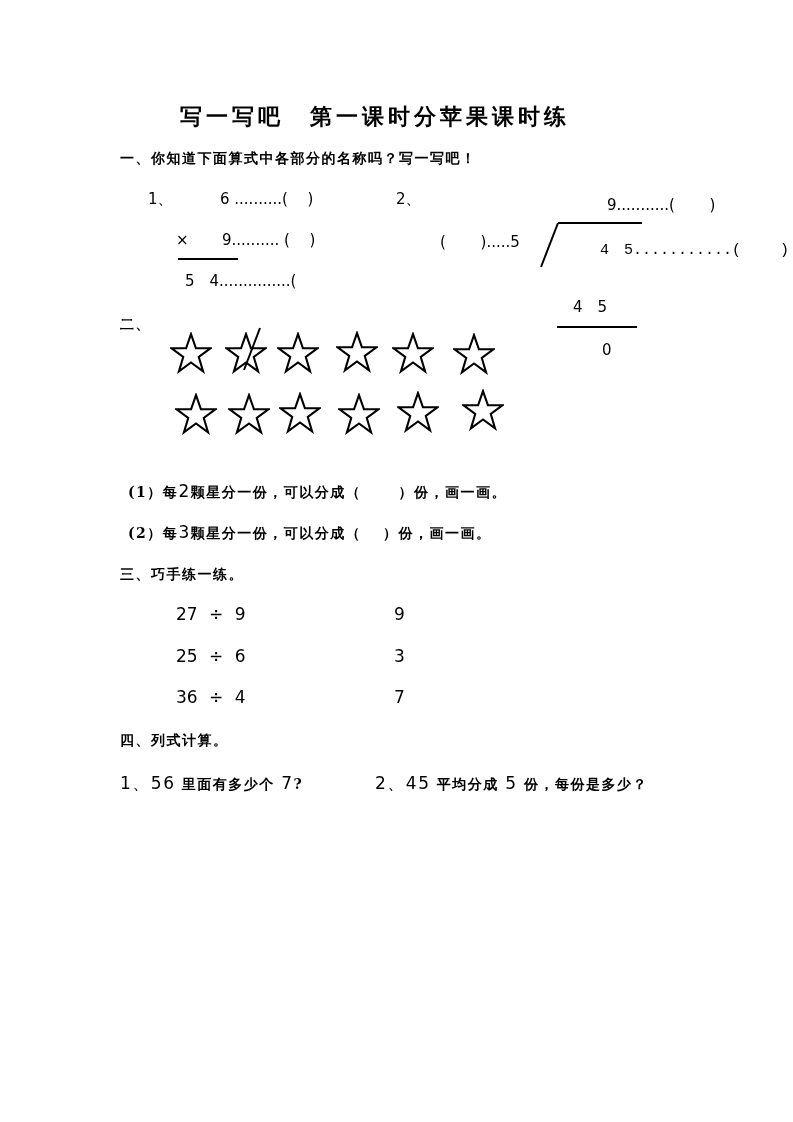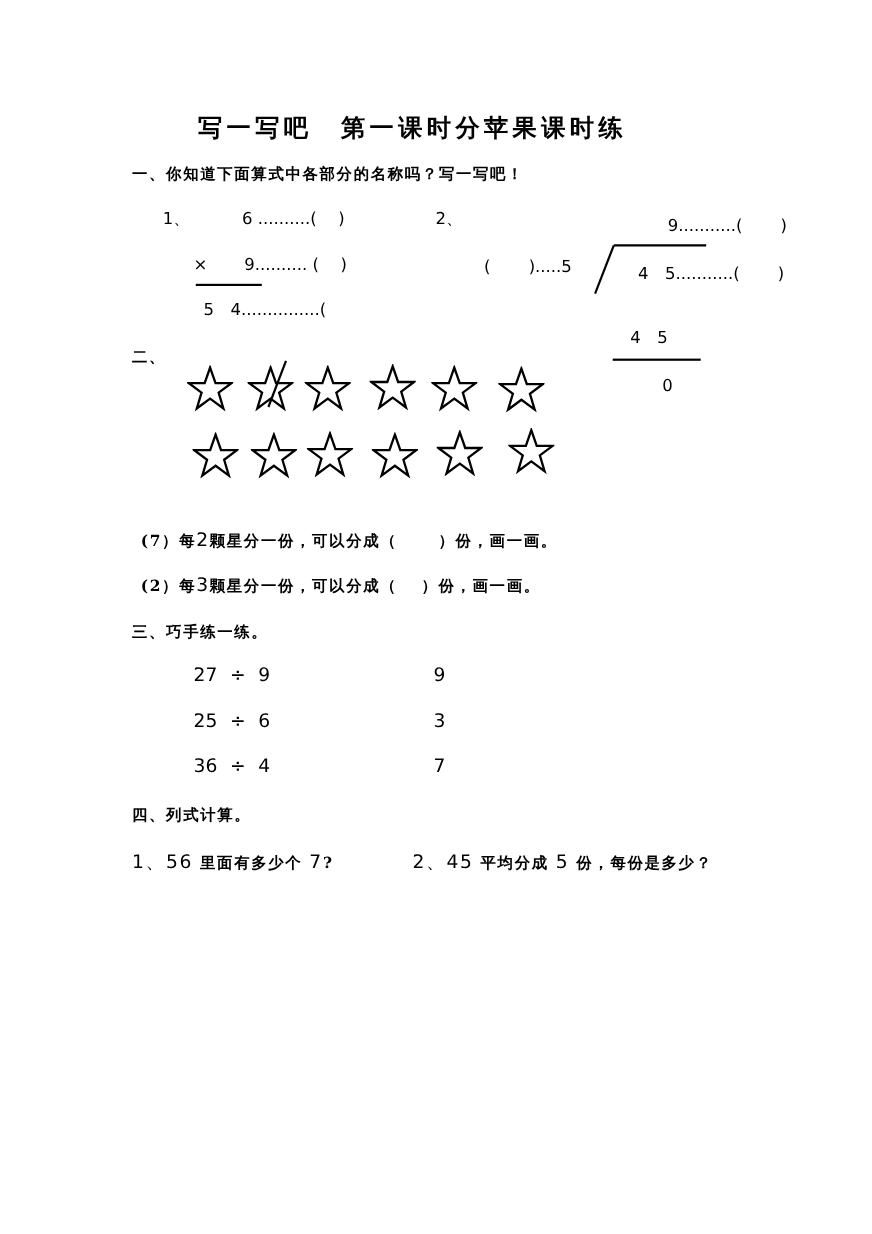--- a/index.html
+++ b/index.html
@@ -32,21 +32,21 @@
 </div>
 
 <div>
   <div class="abs num" style="left:396px; top:190px;">2、</div>
   <div class="abs num" style="left:607px; top:196px;">9...........(　　 )</div>
   <div class="abs num" style="left:440px; top:233px;">(　　 ).....5</div>
   <svg class="abs" style="left:538px; top:220px;" width="110" height="50">
     <line x1="3" y1="47" x2="20" y2="3" stroke="#000" stroke-width="2"></line>
     <line x1="20" y1="3" x2="104" y2="3" stroke="#000" stroke-width="2"></line>
   </svg>
-  <div class="abs num" style="left:580px; top:240px;">4　5...........(　　 )</div>
+  <div class="abs num" style="left:600px; top:240px;font-family:Liberation Mono, monospace;">4　5...........(　　 )</div>
   <div class="abs num" style="left:573px; top:298px;">4　5</div>
   <div class="hline" style="left:557px; top:326px; width:80px;"></div>
   <div class="abs num" style="left:602px; top:341px;">0</div>
 </div>
 
 <div class="abs cjk" style="left:120px; top:316px;">二、</div>
 
 <div>
   <div class="star" style="left:170px; top:332px;">
       <svg viewBox="0 0 40 40">
@@ -110,21 +110,21 @@
       </svg>
     </div>
   <div class="star" style="left:462px; top:389px;">
       <svg viewBox="0 0 40 40">
         <polygon points="20,2 24.7,15.5 38.5,15.5 27.4,23.8 31.5,37.5 20,29 8.5,37.5 12.6,23.8 1.5,15.5 15.3,15.5" fill="none" stroke="#000" stroke-width="2"></polygon>
       </svg>
     </div>
 </div>
 
 <div class="abs cjk mixed" style="left:128px; top:481px;">
-  <span>(7）每</span><span class="n">2</span><span>颗星分一份，可以分成（　　 ）份，画一画。</span>
+  <span>(1）每</span><span class="n">2</span><span>颗星分一份，可以分成（　　 ）份，画一画。</span>
 </div>
 <div class="abs cjk mixed" style="left:128px; top:522px;text-align:right;">
   <span>(2）每</span><span class="n">3</span><span>颗星分一份，可以分成（　 ）份，画一画。</span>
 </div>
 
 <div class="abs cjk" style="left:120px; top:566px;text-align:center;">三、巧手练一练。</div>
 
 <div class="abs num" style="left:176px; top:604px; font-size:17px; word-spacing:6px;">27 ÷ 9</div>
 <div class="abs num" style="left:394px; top:604px; font-size:17px;">9</div>
 <div class="abs num" style="left:176px; top:646px; font-size:17px; word-spacing:6px;">25 ÷ 6</div>

